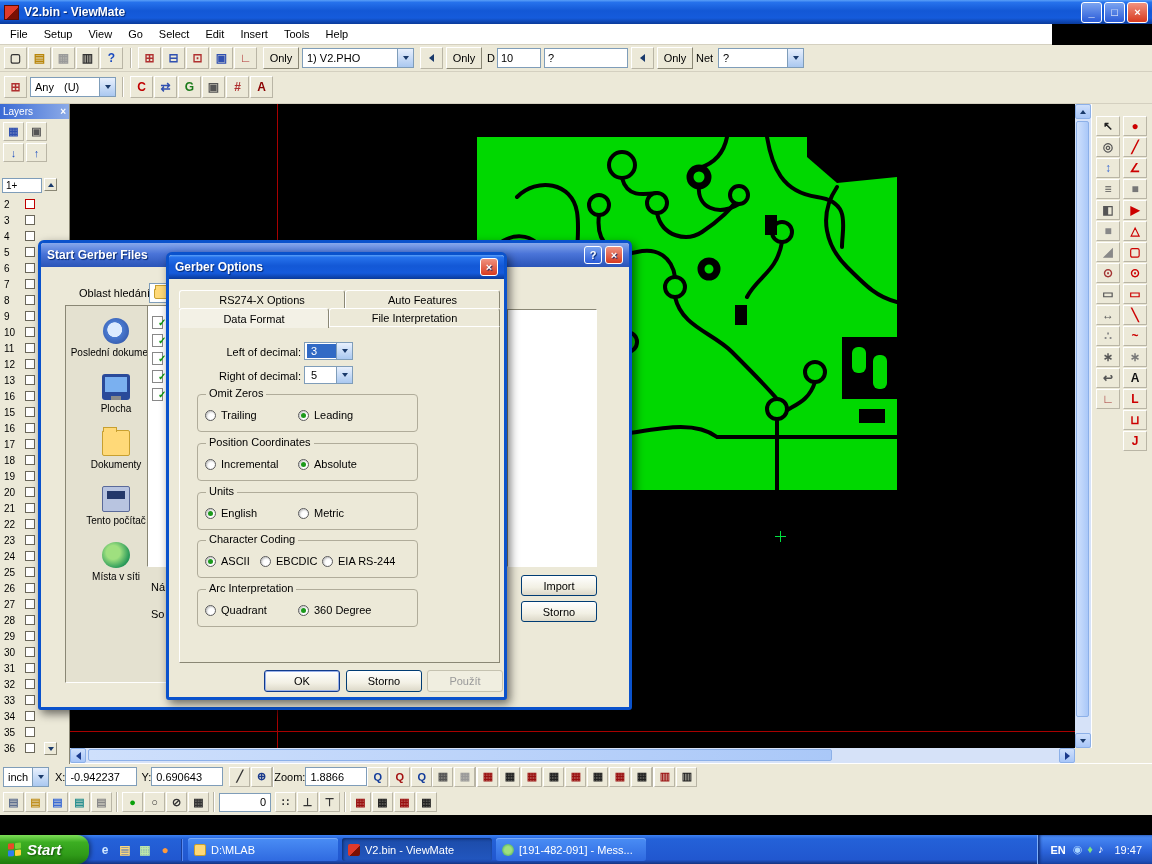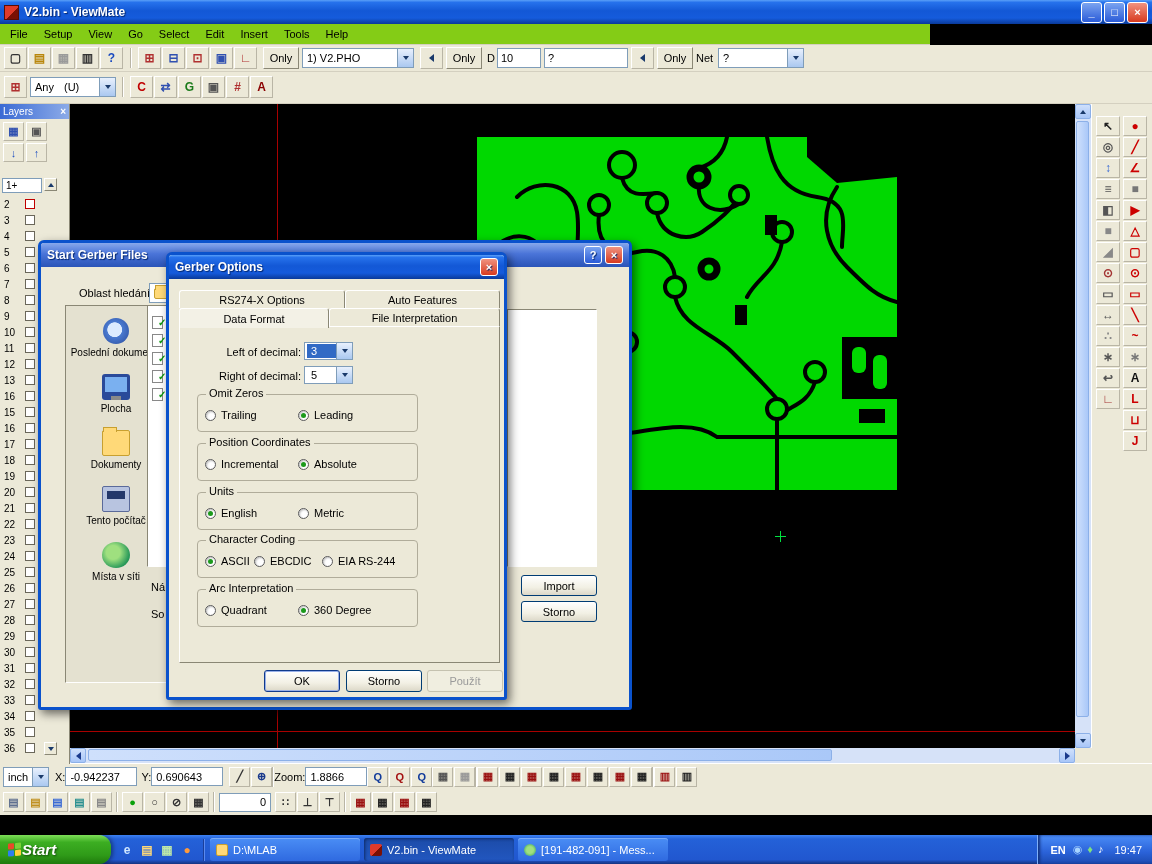--- a/index.html
+++ b/index.html
@@ -13,21 +13,21 @@
     background:linear-gradient(180deg,#5aa0f8 0%,#2672ec 10%,#1358d6 45%,#155bdc 75%,#0a3a9a 100%);
     display:flex;align-items:center;padding:0 4px}
   .app-ico{width:15px;height:15px;background:linear-gradient(135deg,#e03a2a 55%,#7a1005 55%);border:1px solid #5a0c04}
   .title-text{color:#fff;font-weight:bold;font-size:12px;margin-left:5px;text-shadow:1px 1px 1px #00246b}
   .caps{margin-left:auto;display:flex;gap:2px}
   .cap-btn{width:21px;height:21px;border-radius:3px;border:1px solid #fff;color:#fff;font-weight:bold;
     font-size:11px;display:flex;align-items:center;justify-content:center}
   .cap-blue{background:linear-gradient(180deg,#7ba4f0,#2a5bd8)}
   .cap-red{background:linear-gradient(180deg,#f09380,#d83a1f)}
 
-  .menubar{position:absolute;left:0;top:24px;width:930px;height:21px;background:#84cc16;
+  .menubar{position:absolute;left:0;top:24px;width:1052px;height:21px;background:#ffffff;
     border-bottom:1px solid #d4d0c0;display:flex;align-items:center;padding-left:2px}
   .menu-item{padding:3px 8px}
 
   
   .tb{position:absolute;left:0;width:1152px;background:#ece9d8;border-bottom:1px solid #d4d0c0}
   .toolbar1{top:45px;height:27px}
   .toolbar2{top:72px;height:32px}
   .row{display:flex;gap:1px}
   .tbtn{width:23px;height:22px;border:1px solid;border-color:#fff #b9b5a5 #b9b5a5 #fff;background:#ece9d8;
     display:flex;align-items:center;justify-content:center;font-size:12px;font-weight:bold}
@@ -141,21 +141,21 @@
   .pl4{background:radial-gradient(circle at 40% 40%,#9fe07f 30%,#2a9a5a 70%,#187038 100%);border-radius:50%}
   .filelist{position:absolute;background:#fff;border:1px solid;border-color:#8a8775 #fff #fff #8a8775}
   .fcheck{position:absolute;left:4px;display:flex;align-items:center}
   .fpage{width:11px;height:13px;background:#fff;border:1px solid #888;display:inline-block}
   .fmark{color:#0a9a0a;font-weight:bold;font-size:10px;margin-left:-5px}
   .preview{position:absolute;background:#fff;border:1px solid;border-color:#8a8775 #fff #fff #8a8775}
 
   
   .taskbar{position:absolute;left:0;top:835px;width:1152px;height:29px;z-index:50;display:flex;align-items:center;
     background:linear-gradient(180deg,#3c81f3 0%,#2461d8 14%,#2157cf 85%,#15337f 100%)}
-  .start-btn{width:111px;height:29px;border-radius:0 12px 12px 0;display:flex;align-items:center;padding-left:8px;
+  .start-btn{width:89px;height:29px;border-radius:0 12px 12px 0;display:flex;align-items:center;gap:5px;padding-left:8px;
     background:linear-gradient(180deg,#7ede58 0%,#3cae22 25%,#2f9a18 70%,#1f7a0c 100%);
     color:#fff;font-weight:bold;font-style:italic;font-size:15px;text-shadow:1px 1px 2px #124a08;
     box-shadow:2px 0 4px rgba(0,0,0,.4)}
   .flag{width:14px;height:14px;display:grid;grid-template-columns:6px 6px;grid-template-rows:6px 6px;gap:1px;transform:skewY(-5deg)}
   .flag span{border-radius:1px}
   .ql{display:flex;gap:4px;padding:0 8px;align-items:center}
   .qlbtn{width:16px;height:16px;display:flex;align-items:center;justify-content:center;font-size:12px;font-weight:bold}
   .tb-div{width:1px;height:22px;background:#1a3f9a;box-shadow:1px 0 0 #5a8af0}
   #task-buttons{display:flex;gap:4px;margin-left:6px}
   .task-btn{width:150px;height:23px;margin-top:0;border-radius:3px;color:#fff;display:flex;align-items:center;
@@ -761,21 +761,21 @@
             <span>Metric</span>
           </label>
       </div>
 
       <div class="grp" style="left:17px;top:213px;width:221px;height:38px">
         <span class="grp-label">Character Coding</span>
         <label class="radio checked" style="left:7px;top:14px">
           <span class="rb"></span>
             <span>ASCII</span>
           </label>
-        <label class="radio" style="left:56px;top:14px">
+        <label class="radio" style="left:62px;top:14px">
           <span class="rb"></span>
             <span>EBCDIC</span>
           </label>
         <label class="radio" style="left:124px;top:14px">
           <span class="rb"></span>
             <span>EIA RS-244</span>
           </label>
       </div>
 
       <div class="grp" style="left:17px;top:262px;width:221px;height:38px">

